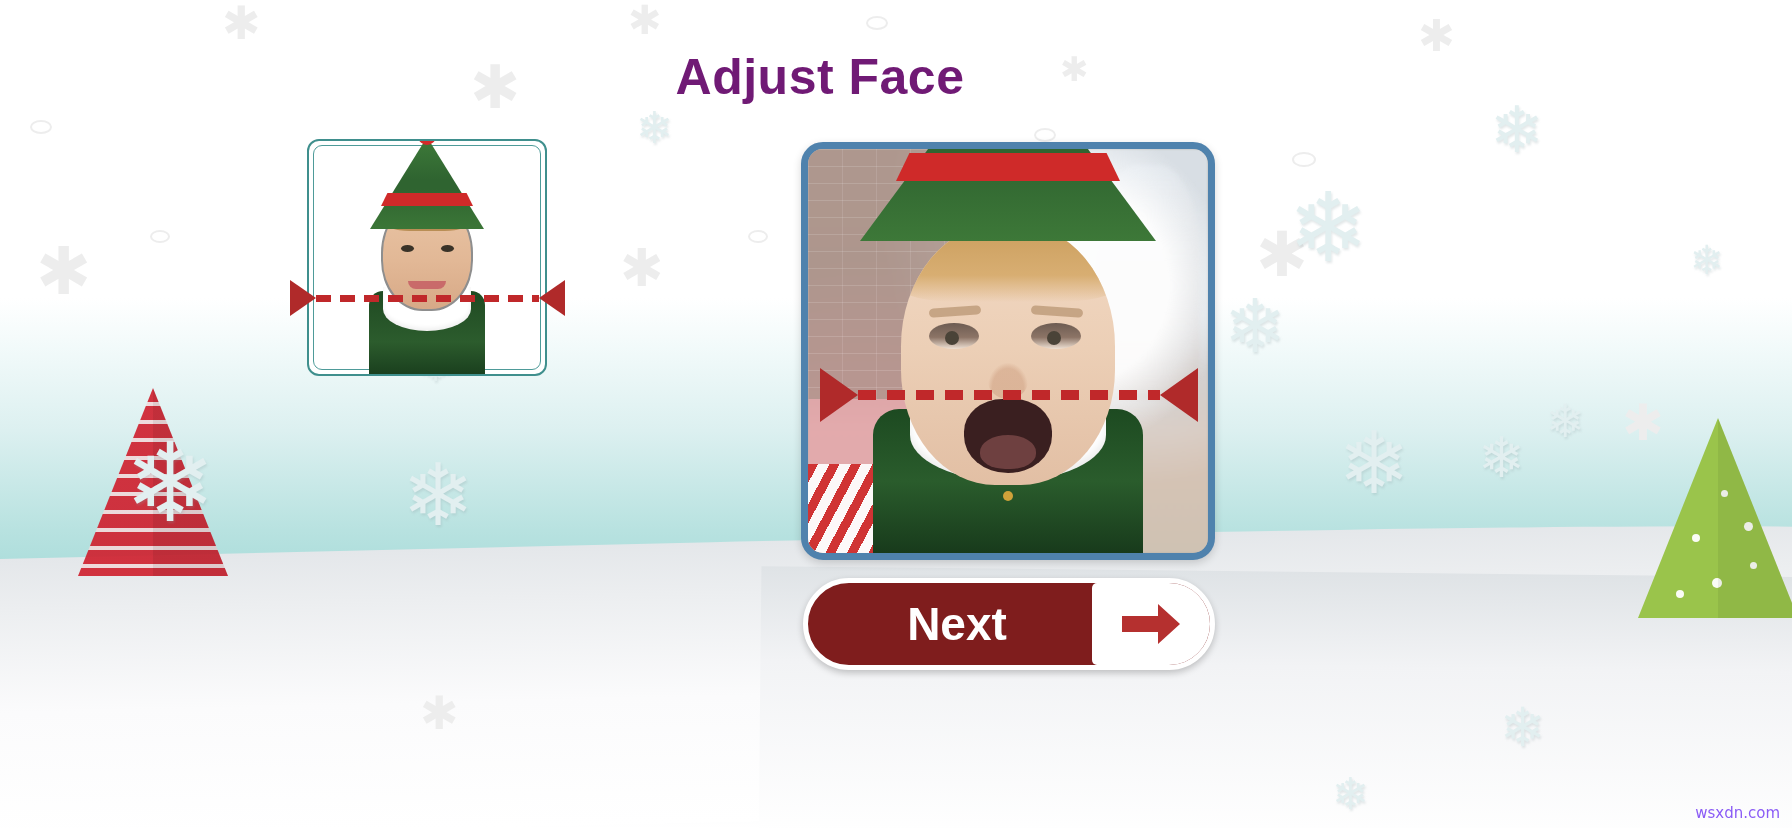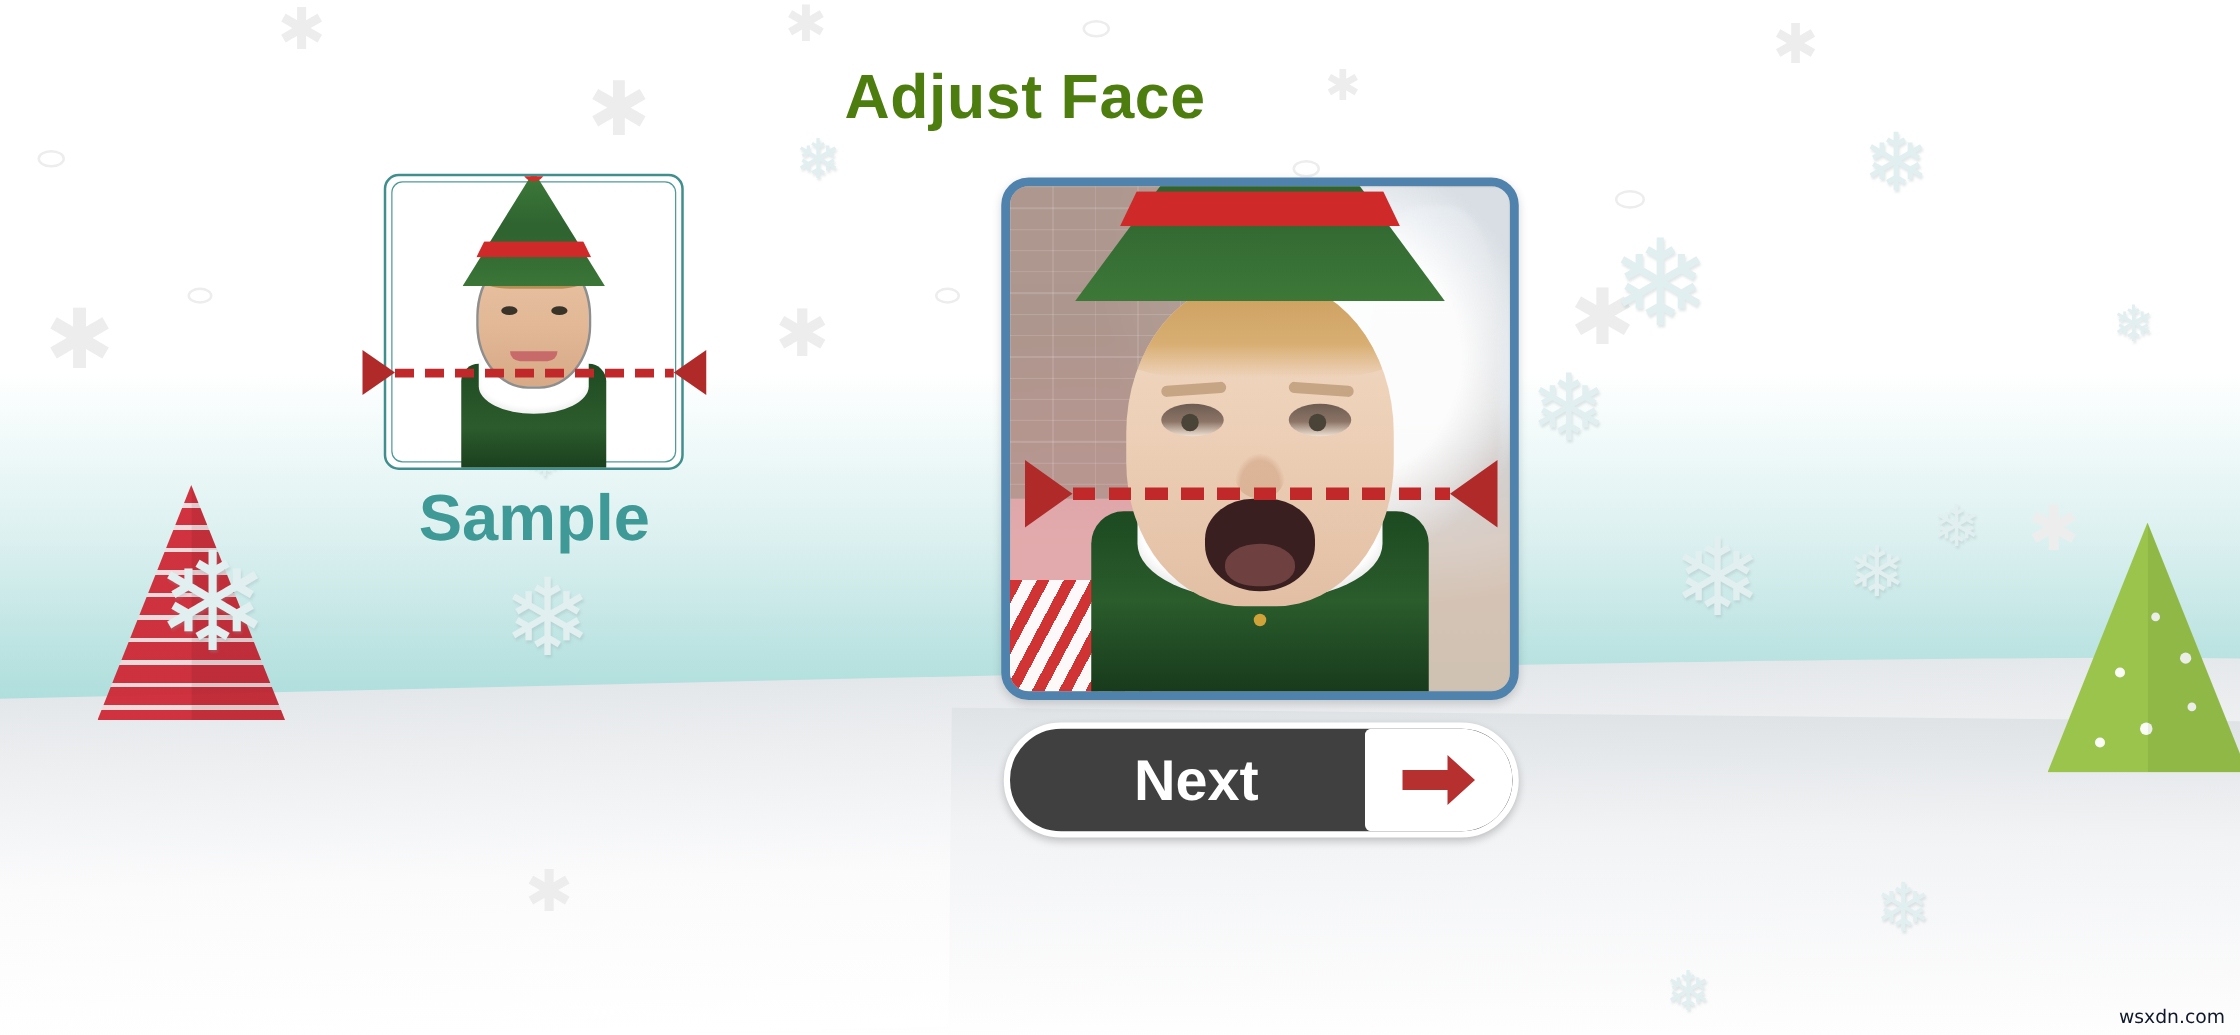--- a/index.html
+++ b/index.html
@@ -159,21 +159,21 @@
     padding-right: 12px;
   }
 
   
   .title {
     position: absolute;
     left: 620px;
     top: 48px;
     width: 400px;
     text-align: center;
-    color: #4d7c0f;
+    color: #701a75;
     font-size: 50px;
     font-weight: bold;
     letter-spacing: .5px;
   }
 
   
   .sample-frame {
     position: absolute;
     left: 307px;
     top: 139px;
@@ -449,21 +449,21 @@
       transparent 18px, transparent 29px);
   }
 
   
   .next-btn {
     position: absolute;
     left: 803px;
     top: 578px;
     width: 412px;
     height: 92px;
-    background: #404040;
+    background: #7f1d1d;
     border-radius: 48px;
     border: 5px solid #ffffff;
     box-shadow: 0 3px 7px rgba(0,0,0,.22);
     display: flex;
     align-items: center;
     overflow: hidden;
     cursor: pointer;
   }
   .next-label {
     flex: 1;
@@ -482,21 +482,21 @@
     display: flex;
     align-items: center;
     justify-content: center;
     flex: none;
   }
 
   .watermark {
     position: absolute;
     right: 12px;
     bottom: 6px;
-    color: #0f172a;
+    color: #8b5cf6;
     font-size: 15px;
     font-family: "DejaVu Sans", sans-serif;
   }
 </style>
 </head>
 <body>
 
 <div class="screen">
 
   <div class="bg-sky"></div>
@@ -564,21 +564,20 @@
     <div class="elf-s s-hat-band"></div>
     <div class="elf-s s-pompom"></div>
   </div>
 
   <div class="guide guide-sample">
     <div class="tri tri-right"></div>
     <div class="dash-line"></div>
     <div class="tri tri-left"></div>
   </div>
 
-  <div class="sample-label">Sample</div>
 
   <div class="photo-frame">
     <div class="photo-inner">
       <div class="scene"></div>
       <div class="brickwall"></div>
       <div class="scene-person"></div>
       <div class="candy-stripe"></div>
       <div class="wig"></div>
 
       <div class="b-body"></div>

